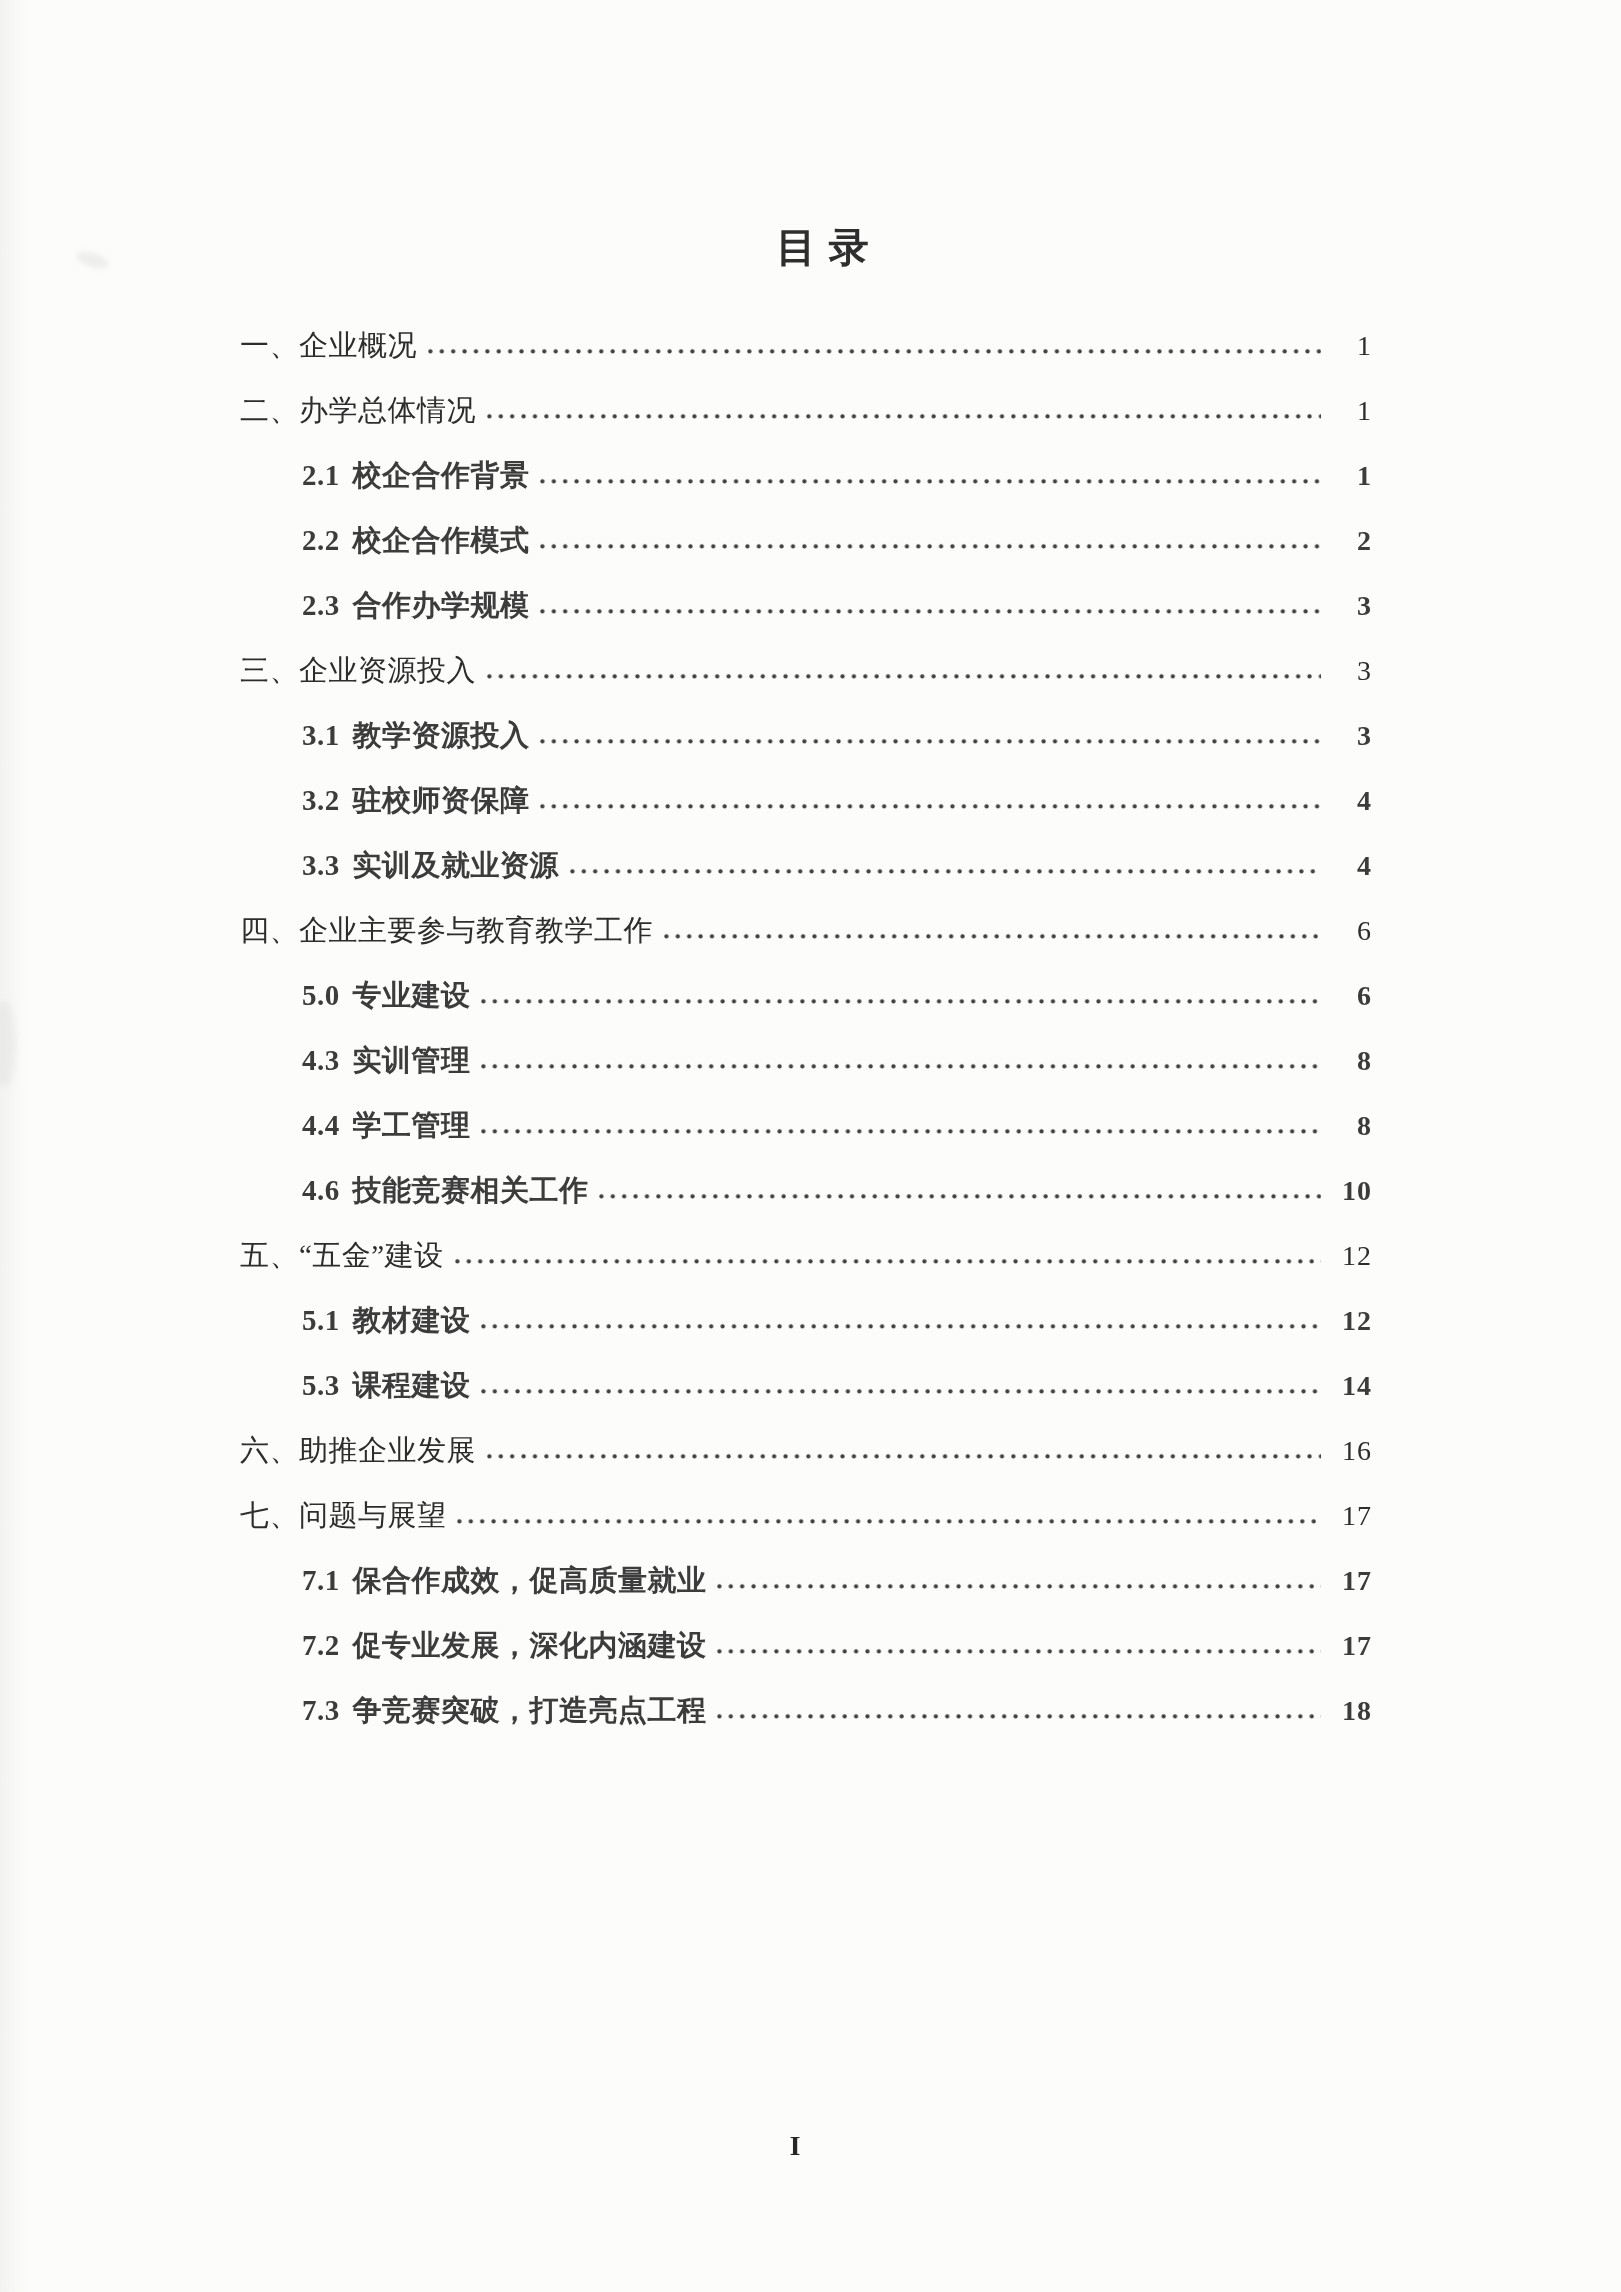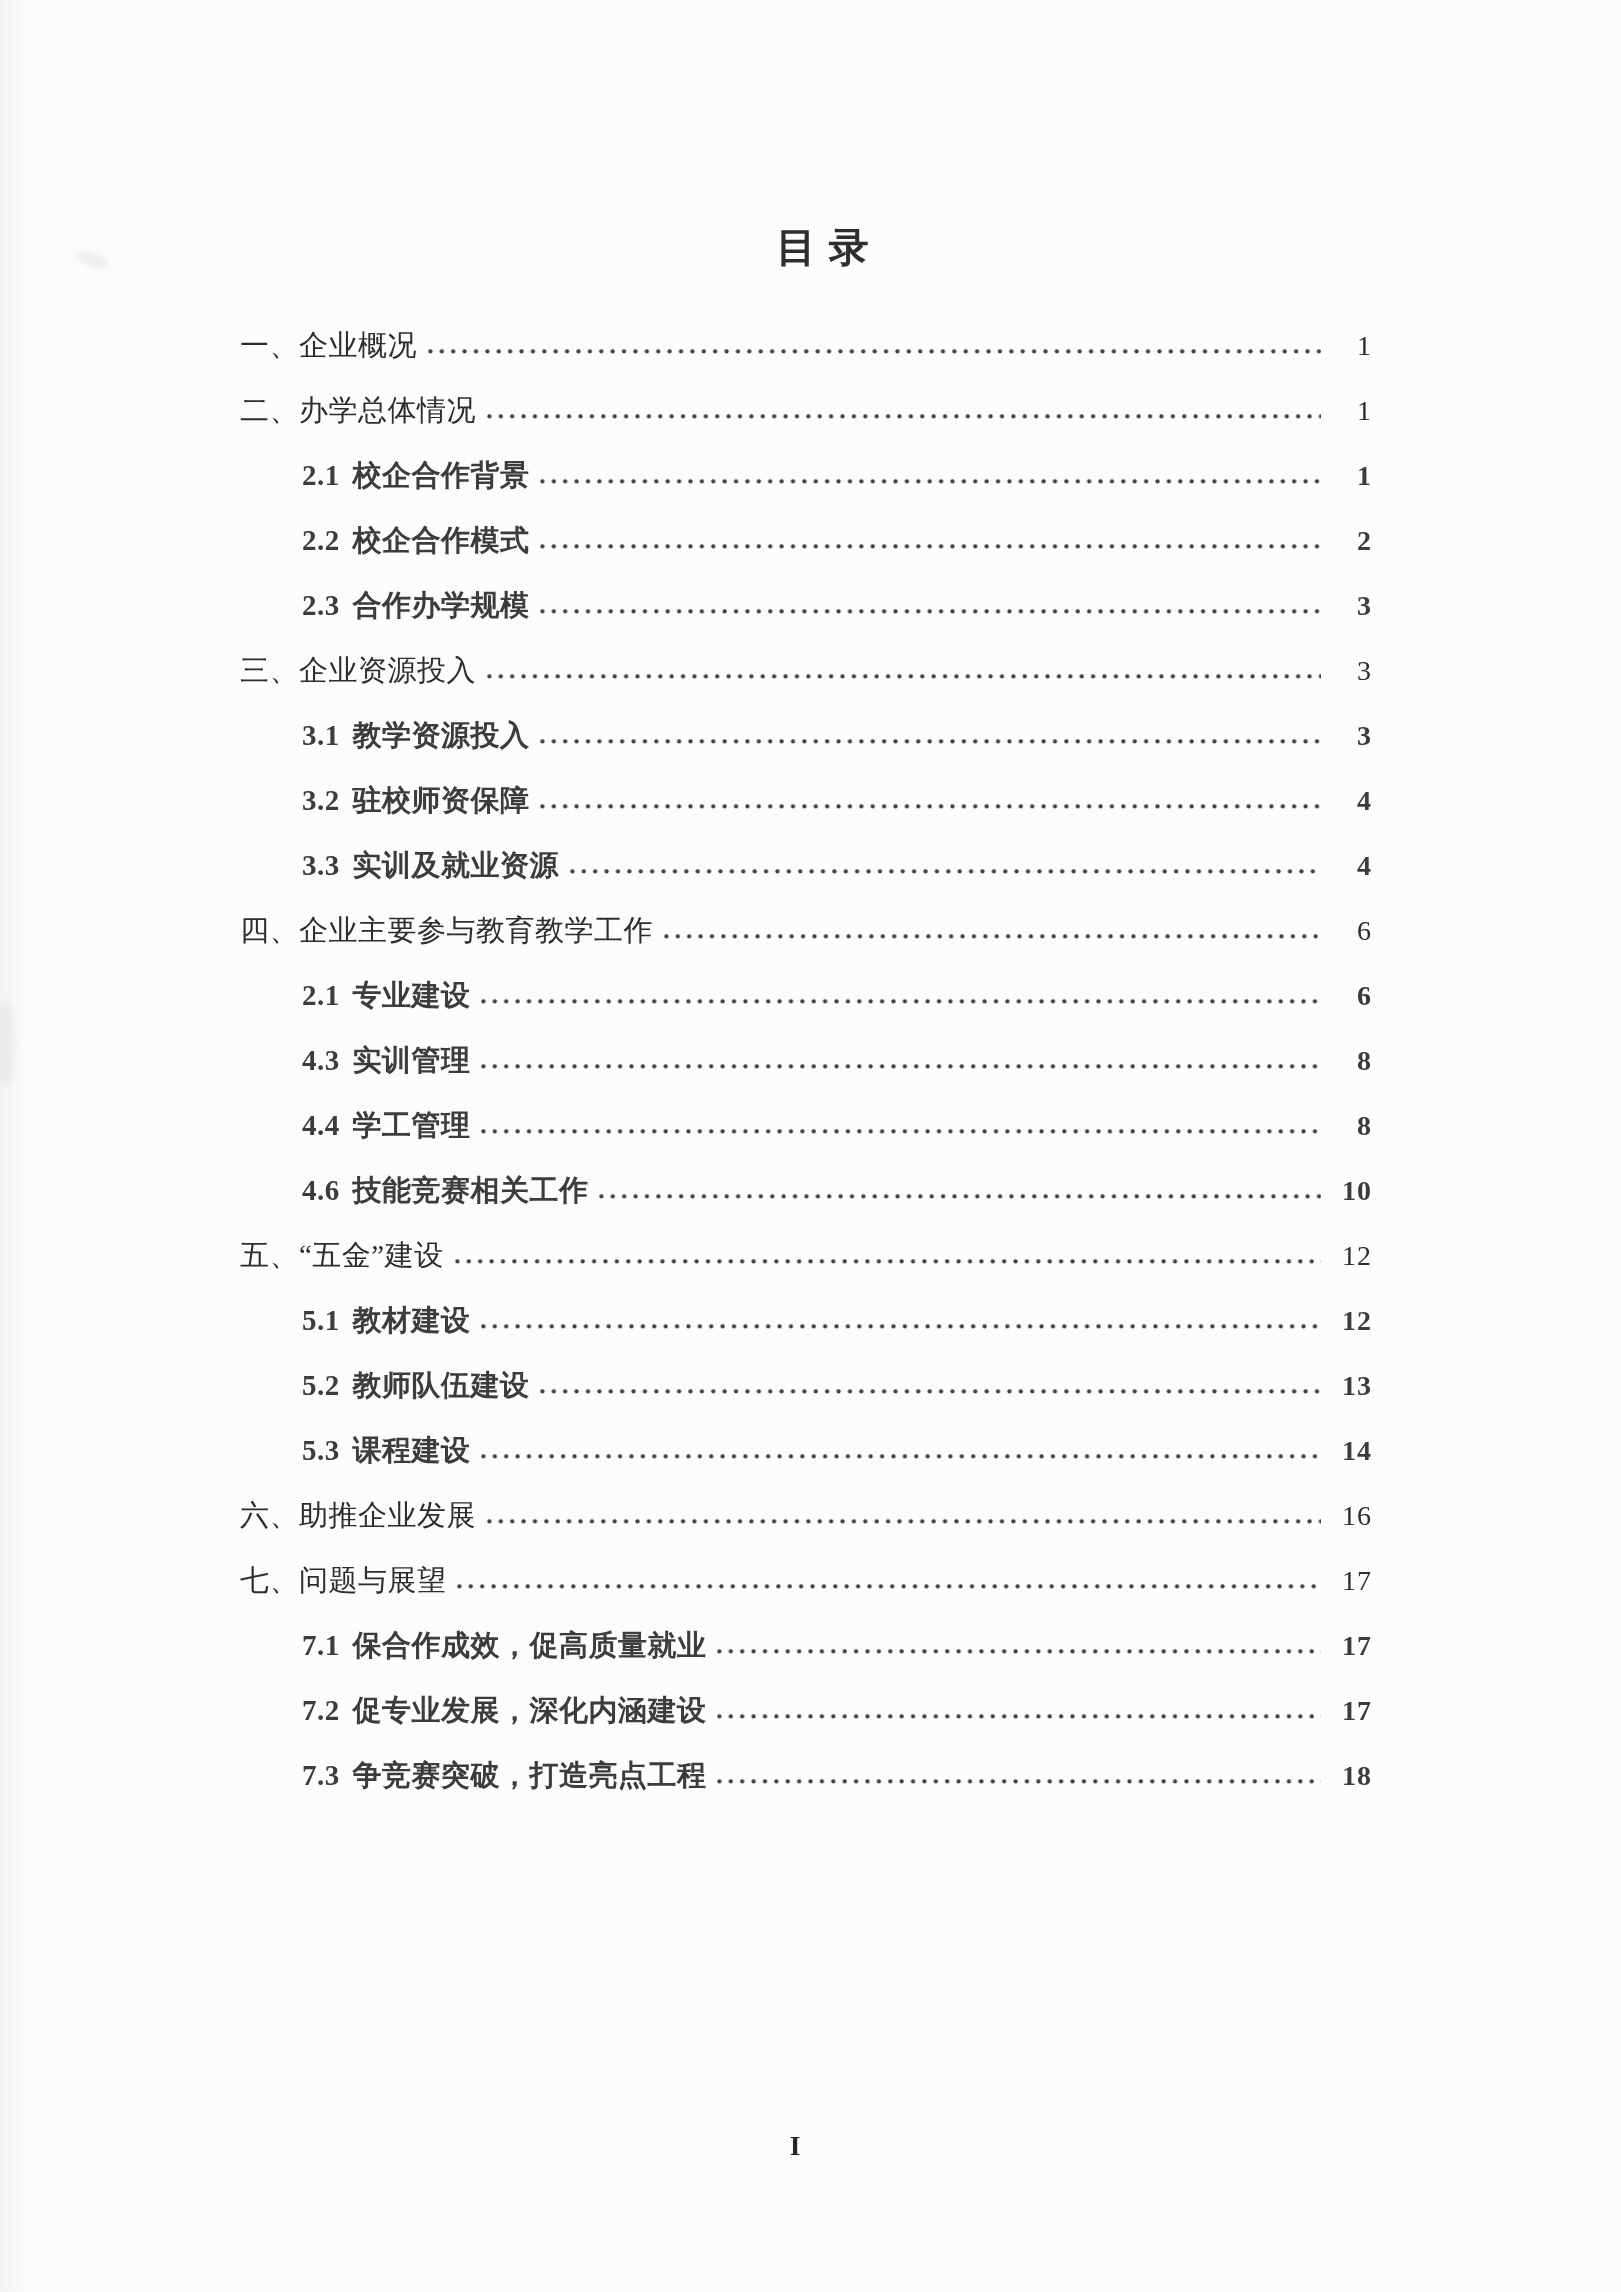--- a/index.html
+++ b/index.html
@@ -171,21 +171,21 @@
     <span class="toc-page">4</span>
   </div>
 
   <div class="toc-row lvl1">
     <span class="toc-label">四、企业主要参与教育教学工作</span>
     <span class="toc-leader"></span>
     <span class="toc-page">6</span>
   </div>
 
   <div class="toc-row lvl2">
-    <span class="toc-label">2.1 专业建设</span>
+    <span class="toc-label">5.0 专业建设</span>
     <span class="toc-leader"></span>
     <span class="toc-page">6</span>
   </div>
 
 
   <div class="toc-row lvl2">
     <span class="toc-label">4.3 实训管理</span>
     <span class="toc-leader"></span>
     <span class="toc-page">8</span>
   </div>
@@ -208,25 +208,20 @@
     <span class="toc-leader"></span>
     <span class="toc-page">12</span>
   </div>
 
   <div class="toc-row lvl2">
     <span class="toc-label">5.1 教材建设</span>
     <span class="toc-leader"></span>
     <span class="toc-page">12</span>
   </div>
 
-  <div class="toc-row lvl2">
-    <span class="toc-label">5.2 教师队伍建设</span>
-    <span class="toc-leader"></span>
-    <span class="toc-page">13</span>
-  </div>
 
   <div class="toc-row lvl2">
     <span class="toc-label">5.3 课程建设</span>
     <span class="toc-leader"></span>
     <span class="toc-page">14</span>
   </div>
 
 
   <div class="toc-row lvl1">
     <span class="toc-label">六、助推企业发展</span>

